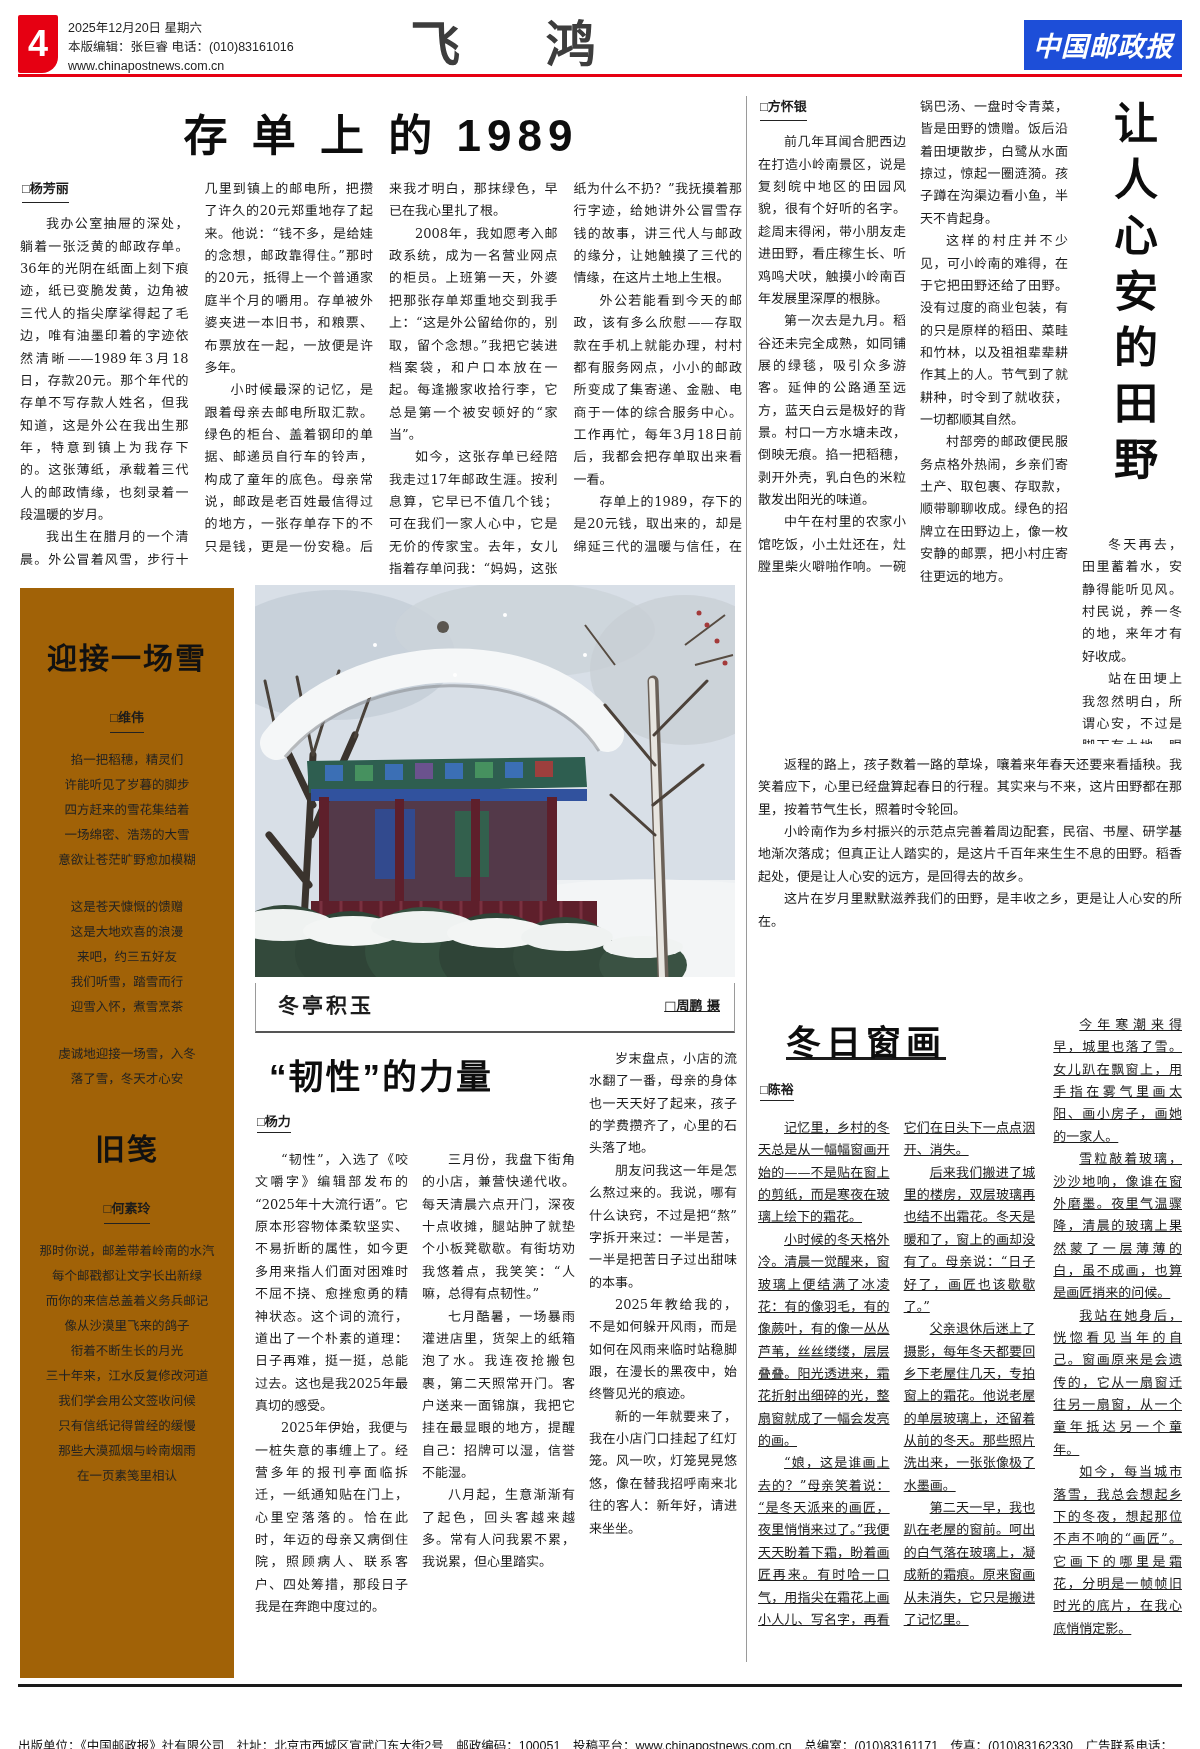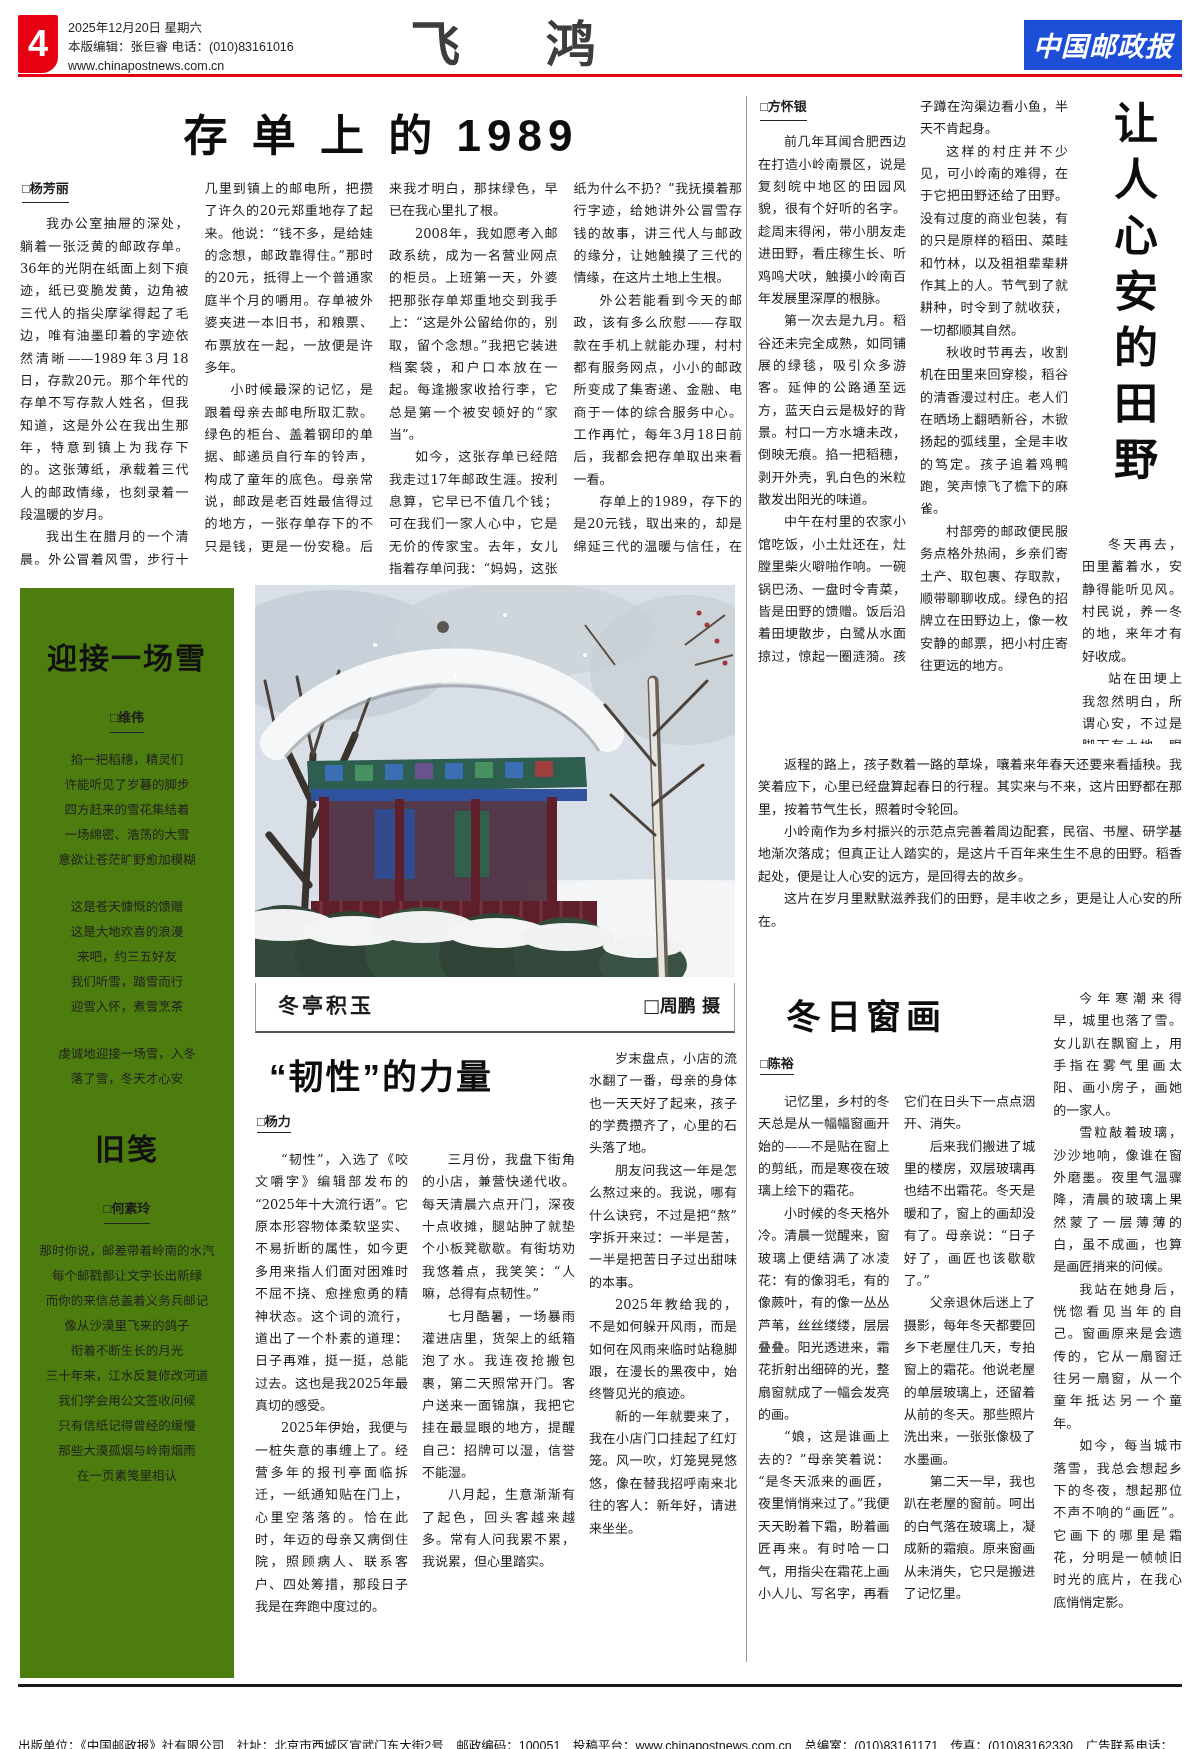--- a/index.html
+++ b/index.html
@@ -40,37 +40,37 @@
           font-family:"DejaVu Serif","Liberation Serif",serif;}
   .field-narrow .bodytext{flex:1;overflow:hidden;}
   .field-rowB{margin-top:10px;overflow:hidden;}
   
   .photo{position:absolute;left:255px;top:585px;width:480px;height:392px;overflow:hidden;}
   .photo svg{display:block;}
   .caption{position:absolute;left:255px;top:983px;width:480px;height:50px;box-sizing:border-box;
            border-left:1px solid #9a9a9a;border-right:1px solid #9a9a9a;border-bottom:2px solid #555;
            display:flex;align-items:center;justify-content:space-between;padding:0 14px 6px 22px;}
   .caption-title{font-family:"Liberation Sans",sans-serif;font-weight:bold;font-size:21px;letter-spacing:3px;}
-  .caption-credit{font-size:18px;font-weight:bold;}
+  .caption-credit{font-size:13px;font-weight:bold;text-decoration:underline;}
   
   .resilience{position:absolute;left:255px;top:1048px;width:482px;height:614px;display:flex;gap:14px;overflow:hidden;}
   .res-left{width:320px;}
   .res-title{font-family:"Liberation Sans",sans-serif;font-weight:bold;font-size:35px;
              letter-spacing:2px;margin:0 0 12px 14px;color:#0d0d0d;}
   .res-cols{column-count:2;column-gap:14px;height:478px;overflow:hidden;margin-top:6px;}
   .res-right{width:148px;height:614px;overflow:hidden;}
   
-  .window{position:absolute;left:758px;top:988px;width:424px;height:700px;display:flex;gap:18px;overflow:hidden;}
+  .window{position:absolute;left:758px;top:1014px;width:424px;height:700px;display:flex;gap:18px;overflow:hidden;text-decoration:underline;}
   .win-left{width:280px;}
   .win-title{font-family:"Liberation Sans",sans-serif;font-weight:bold;font-size:35px;
              letter-spacing:5px;margin:0 0 14px 28px;color:#0d0d0d;}
   .win-cols{column-count:2;column-gap:14px;height:560px;overflow:hidden;margin-top:6px;}
   .win-right{width:130px;height:700px;overflow:hidden;}
   
-  .poembox{position:absolute;left:20px;top:588px;width:214px;height:1090px;background:#4d7c0f;
+  .poembox{position:absolute;left:20px;top:588px;width:214px;height:1090px;background:#a16207;
            box-sizing:border-box;padding:46px 14px 16px;overflow:hidden;}
   .poem{margin-bottom:34px;text-align:center;}
   .poem-title{font-size:30px;font-weight:bold;letter-spacing:2px;color:#111;margin:0 0 10px;
               font-family:"DejaVu Serif","Liberation Serif",serif;}
   .poem-author{display:inline-block;font-size:13px;font-weight:bold;border-bottom:1.5px solid #222;
                padding-bottom:6px;margin-bottom:14px;font-family:"Liberation Sans",sans-serif;}
   .stanza{margin-bottom:22px;}
   .pline{font-size:12.5px;line-height:2.0;color:#222;}
   
   .footer-rule{position:absolute;left:18px;top:1684px;width:1164px;height:3px;background:#1a1a1a;}
@@ -114,21 +114,20 @@
 
   <div class="field">
     <div class="field-rowA">
       <div class="field-cols bodytext">
         <div class="byline">□方怀银</div>
         <div>
             <p class="para">前几年耳闻合肥西边在打造小岭南景区，说是复刻皖中地区的田园风貌，很有个好听的名字。趁周末得闲，带小朋友走进田野，看庄稼生长、听鸡鸣犬吠，触摸小岭南百年发展里深厚的根脉。</p>
             <p class="para">第一次去是九月。稻谷还未完全成熟，如同铺展的绿毯，吸引众多游客。延伸的公路通至远方，蓝天白云是极好的背景。村口一方水塘未改，倒映无痕。掐一把稻穗，剥开外壳，乳白色的米粒散发出阳光的味道。</p>
             <p class="para">中午在村里的农家小馆吃饭，小土灶还在，灶膛里柴火噼啪作响。一碗锅巴汤、一盘时令青菜，皆是田野的馈赠。饭后沿着田埂散步，白鹭从水面掠过，惊起一圈涟漪。孩子蹲在沟渠边看小鱼，半天不肯起身。</p>
             <p class="para">这样的村庄并不少见，可小岭南的难得，在于它把田野还给了田野。没有过度的商业包装，有的只是原样的稻田、菜畦和竹林，以及祖祖辈辈耕作其上的人。节气到了就耕种，时令到了就收获，一切都顺其自然。</p>
-            <p class="para">秋收时节再去，收割机在田里来回穿梭，稻谷的清香漫过村庄。老人们在晒场上翻晒新谷，木锨扬起的弧线里，全是丰收的笃定。孩子追着鸡鸭跑，笑声惊飞了檐下的麻雀。</p>
             <p class="para">村部旁的邮政便民服务点格外热闹，乡亲们寄土产、取包裹、存取款，顺带聊聊收成。绿色的招牌立在田野边上，像一枚安静的邮票，把小村庄寄往更远的地方。</p>
           </div>
       </div>
       <div class="field-narrow">
         <div class="vtitle">让人心安的田野</div>
         <div class="bodytext">
             <p class="para">冬天再去，田里蓄着水，安静得能听见风。村民说，养一冬的地，来年才有好收成。</p>
             <p class="para">站在田埂上我忽然明白，所谓心安，不过是脚下有土地，眼里有庄稼。</p>
           </div>
       </div>

